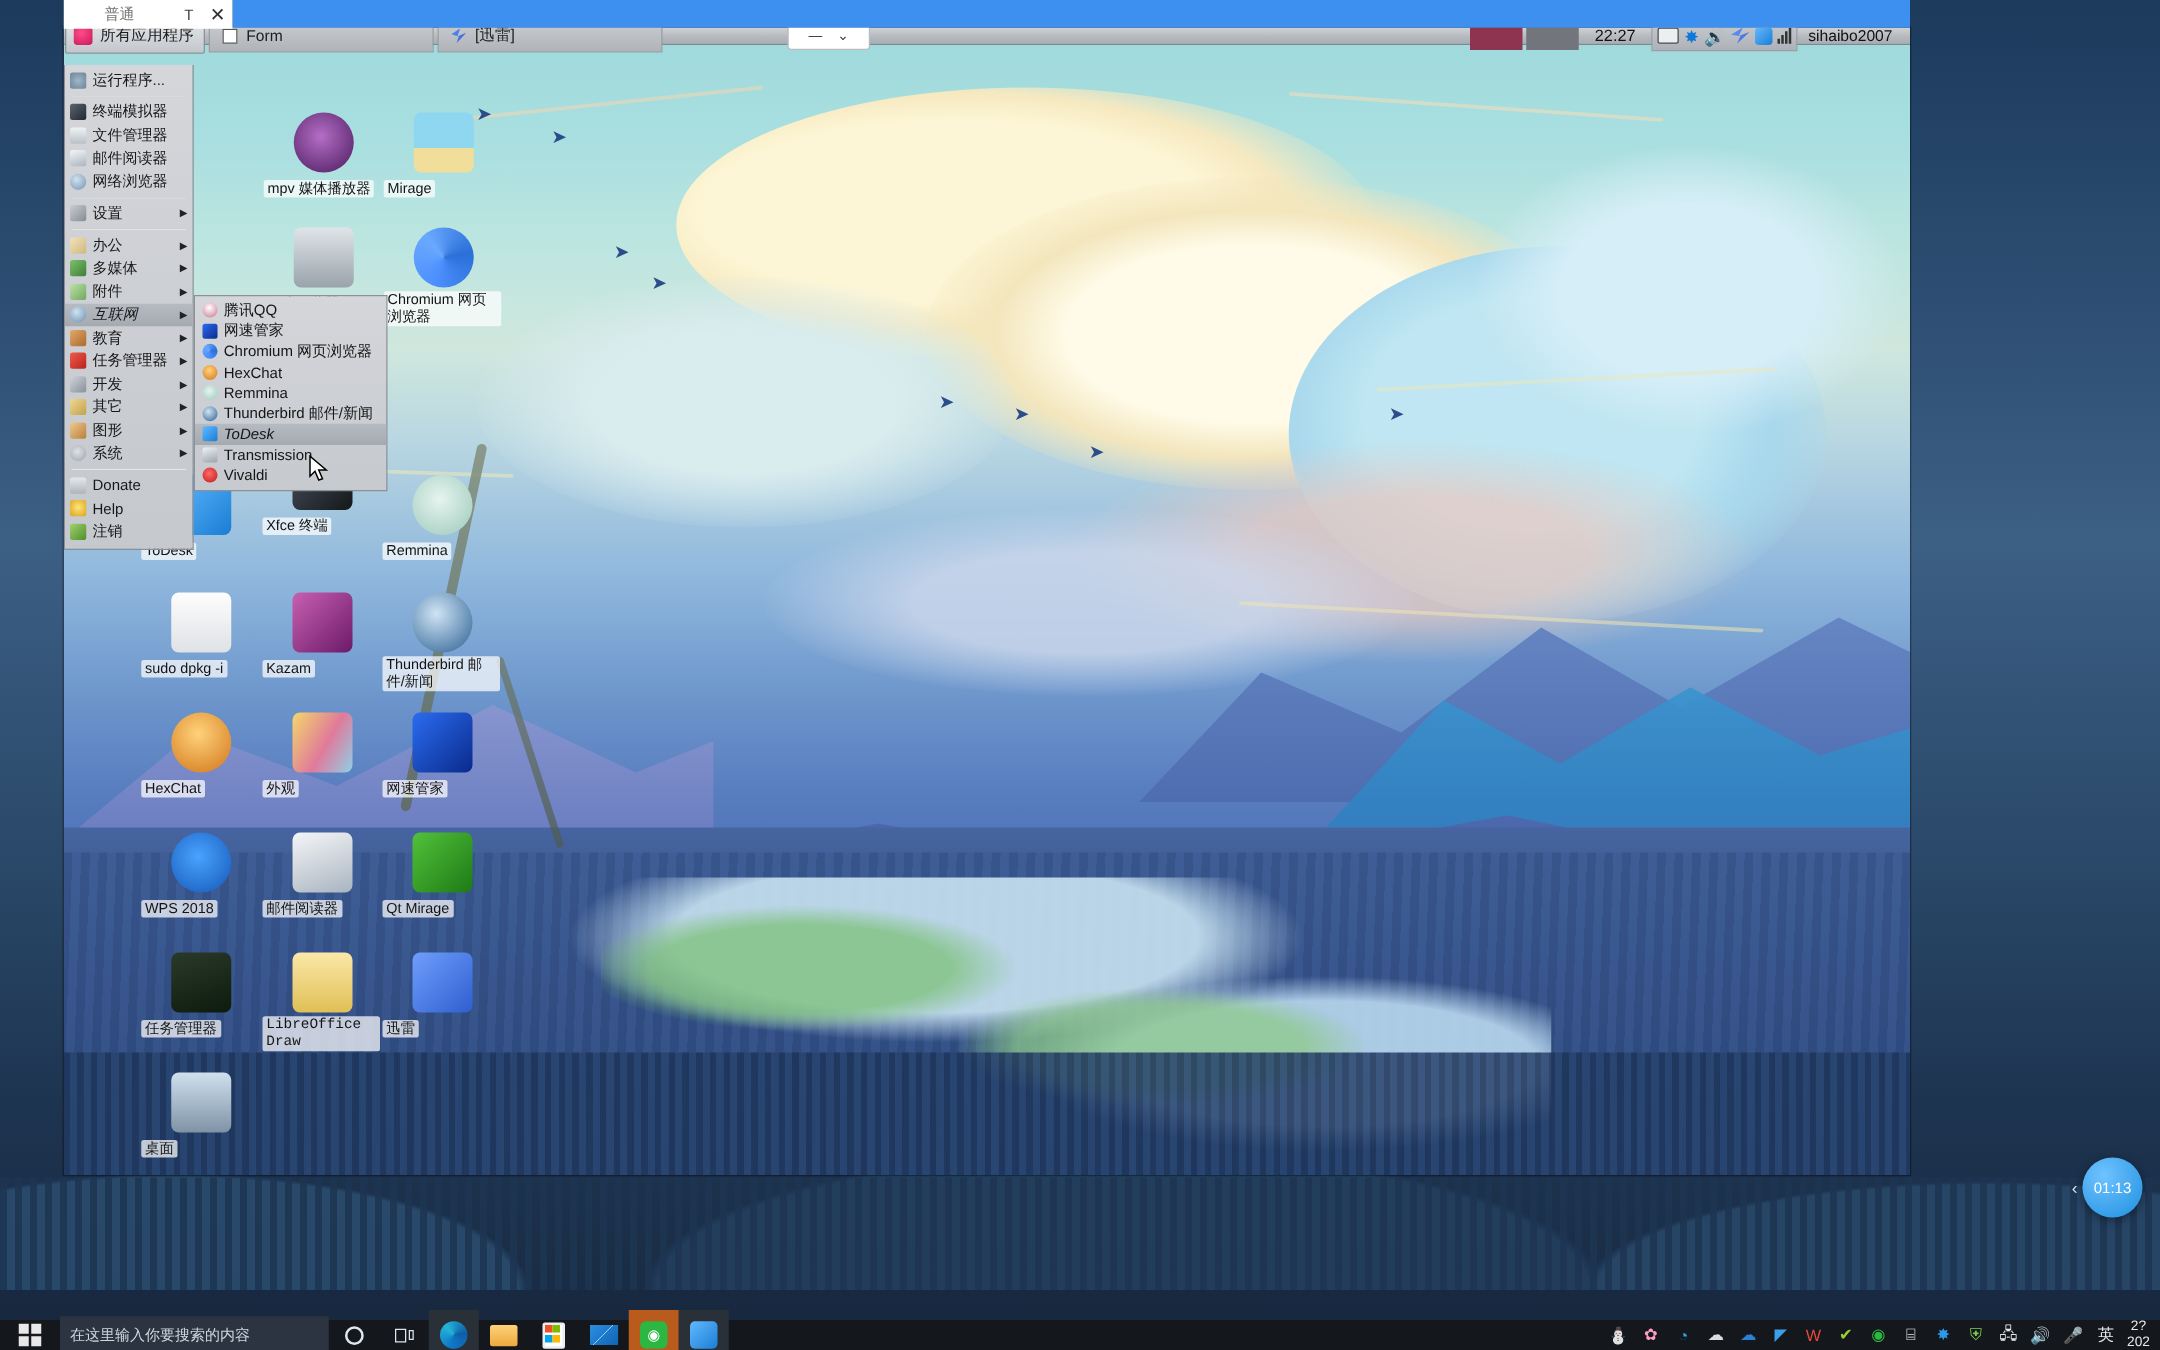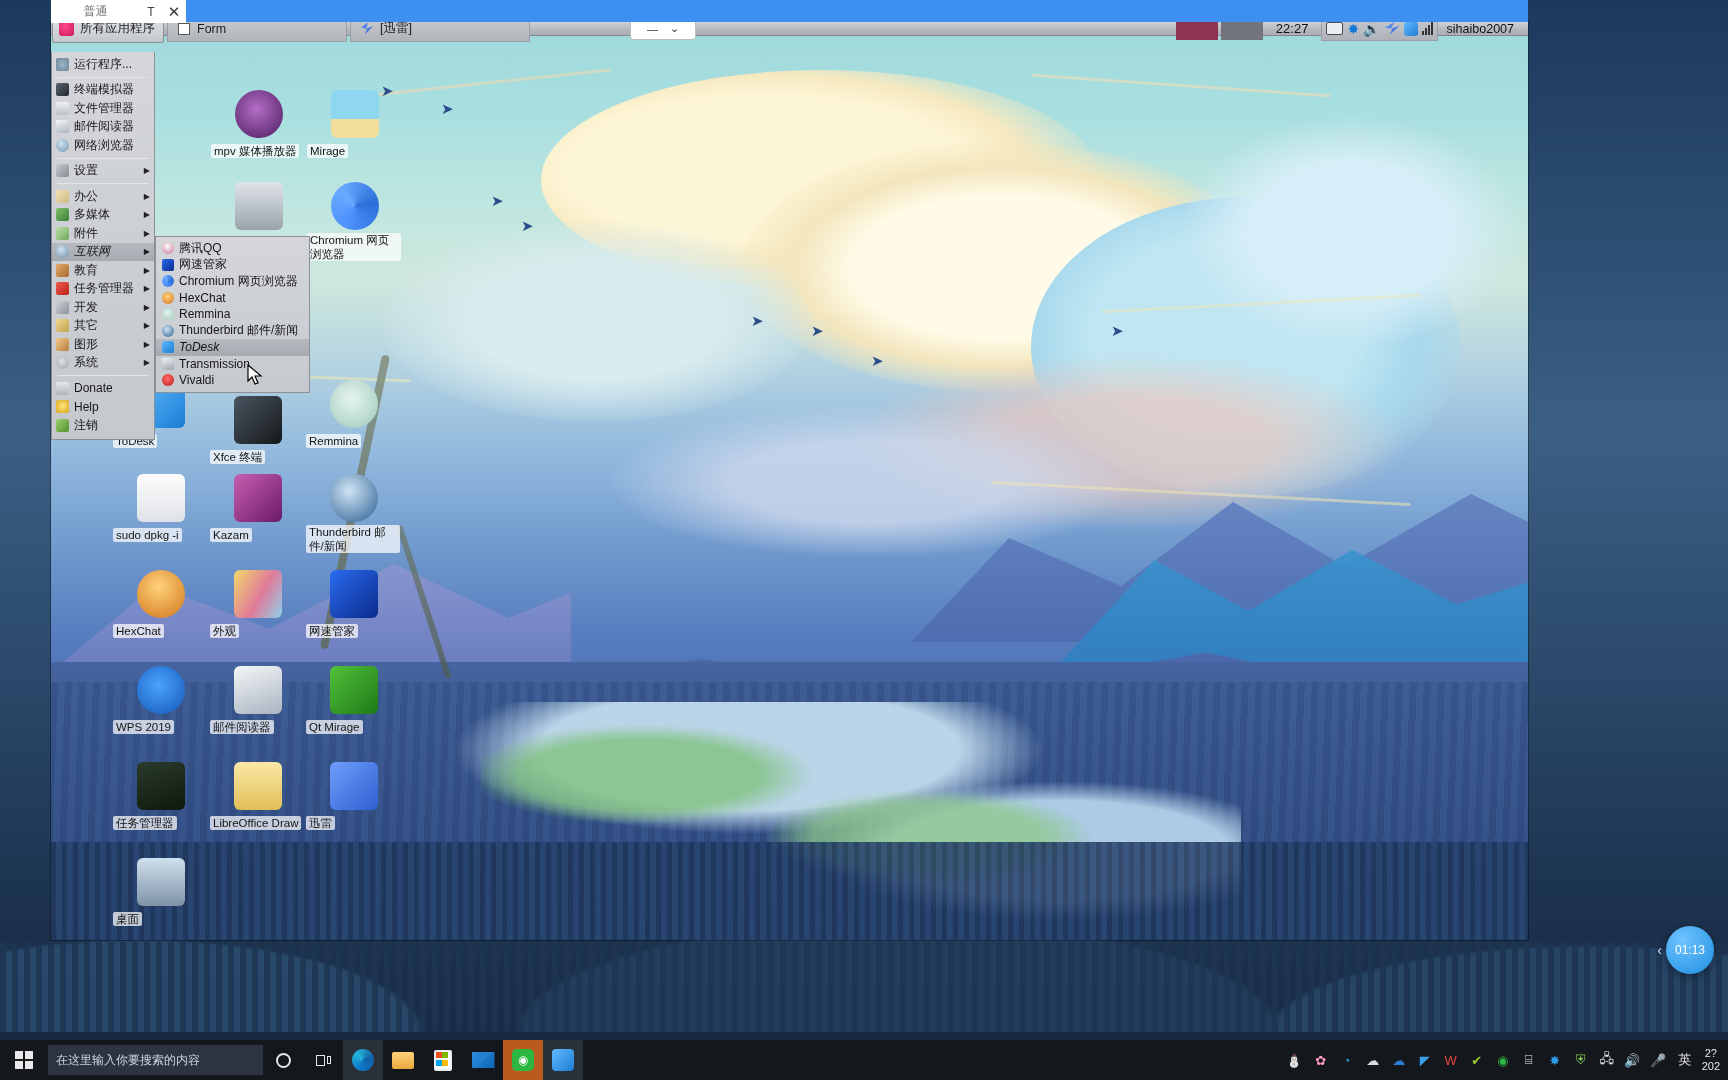--- a/index.html
+++ b/index.html
@@ -129,21 +129,21 @@
   .dicon{ position:absolute; width:96px; text-align:left; cursor:pointer; }
   .dicon .glyph{ width:48px; height:48px; margin:0 auto 3px auto; position:relative; }
   .dicon .cap{
     display:inline-block; font-size:11.5px; line-height:14px; color:#141414;
     background:rgba(255,255,255,.72); border-radius:2px; padding:0 3px;
     max-width:94px;
   }
 
   
   #wtaskbar{
-    position:absolute; left:0; bottom:0; width:100%; height:40px;
+    position:absolute; left:0; bottom:0; width:100%; height:24px;
     background:#14171c; display:flex; align-items:center; z-index:70;
   }
   #wstart{ width:48px; height:40px; display:flex; align-items:center; justify-content:center; cursor:pointer; }
   #wsearch{
     width:215px; height:30px; background:#2b3440; display:flex; align-items:center;
     padding:0 8px; color:#cfd6de; font-size:12px; cursor:text;
   }
   .tbicon{ width:40px; height:40px; display:flex; align-items:center; justify-content:center; cursor:pointer; position:relative; }
   .tbicon.active{ background:#2a3038; }
   .tbicon.wechat{ background:#b95b1c; }
@@ -410,33 +410,33 @@
         <span class="mlabel">Vivaldi</span>
       </div>
     </div>
 
   <div id="desk-icons">
       <div class="dicon" style="left: 160px; top: 68px;"><div class="glyph"><span style="display: inline-block; width: 48px; height: 48px; flex: 0 0 48px; border-radius: 50%; background: radial-gradient(circle at 45% 40%, rgb(180, 110, 198), rgb(74, 26, 92));"></span></div><span class="cap">mpv 媒体播放器</span></div>
       <div class="dicon" style="left: 256px; top: 68px;"><div class="glyph"><span style="display: inline-block; width: 48px; height: 48px; flex: 0 0 48px; border-radius: 6px; background: linear-gradient(rgb(143, 214, 240) 60%, rgb(240, 222, 154) 60%);"></span></div><span class="cap">Mirage</span></div>
       <div class="dicon" style="left: 160px; top: 160px;"><div class="glyph"><span style="display: inline-block; width: 48px; height: 48px; flex: 0 0 48px; border-radius: 6px; background: linear-gradient(rgb(223, 228, 232), rgb(154, 163, 171));"></span></div><span class="cap">深度下载器</span></div>
       <div class="dicon" style="left: 256px; top: 160px;"><div class="glyph"><span style="display: inline-block; width: 48px; height: 48px; flex: 0 0 48px; border-radius: 50%; background: conic-gradient(from 200deg, rgb(77, 144, 254), rgb(106, 169, 255), rgb(43, 111, 216), rgb(77, 144, 254));"></span></div><span class="cap">Chromium 网页浏览器</span></div>
       <div class="dicon" style="left: 62px; top: 358px;"><div class="glyph"><span style="display: inline-block; width: 48px; height: 48px; flex: 0 0 48px; border-radius: 6px; background: linear-gradient(135deg, rgb(98, 185, 255), rgb(26, 126, 212));"></span></div><span class="cap">ToDesk</span></div>
-      <div class="dicon" style="left: 159px; top: 374px;"><div class="glyph"><span style="display: inline-block; width: 48px; height: 48px; flex: 0 0 48px; border-radius: 6px; background: linear-gradient(135deg, rgb(74, 84, 96), rgb(20, 24, 25));"></span></div><span class="cap">Xfce 终端</span></div>
+      <div class="dicon" style="left: 159px; top: 338px;"><div class="glyph"><span style="display: inline-block; width: 48px; height: 48px; flex: 0 0 48px; border-radius: 6px; background: linear-gradient(135deg, rgb(74, 84, 96), rgb(20, 24, 25));"></span></div><span class="cap">Xfce 终端</span></div>
       <div class="dicon" style="left: 255px; top: 358px;"><div class="glyph"><span style="display: inline-block; width: 48px; height: 48px; flex: 0 0 48px; border-radius: 50%; background: radial-gradient(circle at 45% 40%, rgb(230, 244, 239), rgb(156, 201, 186));"></span></div><span class="cap">Remmina</span></div>
       <div class="dicon" style="left: 62px; top: 452px;"><div class="glyph"><span style="display: inline-block; width: 48px; height: 48px; flex: 0 0 48px; border-radius: 6px; background: linear-gradient(rgb(253, 253, 253), rgb(223, 226, 230));"></span></div><span class="cap">sudo dpkg -i</span></div>
       <div class="dicon" style="left: 159px; top: 452px;"><div class="glyph"><span style="display: inline-block; width: 48px; height: 48px; flex: 0 0 48px; border-radius: 6px; background: linear-gradient(135deg, rgb(200, 95, 176), rgb(107, 26, 106));"></span></div><span class="cap">Kazam</span></div>
       <div class="dicon" style="left: 255px; top: 452px;"><div class="glyph"><span style="display: inline-block; width: 48px; height: 48px; flex: 0 0 48px; border-radius: 50%; background: radial-gradient(circle at 40% 35%, rgb(207, 228, 244), rgb(43, 95, 146));"></span></div><span class="cap">Thunderbird 邮件/新闻</span></div>
       <div class="dicon" style="left: 62px; top: 548px;"><div class="glyph"><span style="display: inline-block; width: 48px; height: 48px; flex: 0 0 48px; border-radius: 50%; background: radial-gradient(circle at 45% 35%, rgb(255, 210, 122), rgb(209, 117, 26));"></span></div><span class="cap">HexChat</span></div>
       <div class="dicon" style="left: 159px; top: 548px;"><div class="glyph"><span style="display: inline-block; width: 48px; height: 48px; flex: 0 0 48px; border-radius: 6px; background: linear-gradient(120deg, rgb(243, 216, 106), rgb(224, 122, 154) 55%, rgb(143, 208, 232));"></span></div><span class="cap">外观</span></div>
       <div class="dicon" style="left: 255px; top: 548px;"><div class="glyph"><span style="display: inline-block; width: 48px; height: 48px; flex: 0 0 48px; border-radius: 6px; background: linear-gradient(135deg, rgb(43, 108, 240), rgb(10, 42, 140));"></span></div><span class="cap">网速管家</span></div>
-      <div class="dicon" style="left: 62px; top: 644px;"><div class="glyph"><span style="display: inline-block; width: 48px; height: 48px; flex: 0 0 48px; border-radius: 50%; background: radial-gradient(circle at 45% 40%, rgb(74, 163, 255), rgb(19, 87, 184));"></span></div><span class="cap">WPS 2019</span></div>
+      <div class="dicon" style="left: 62px; top: 644px;"><div class="glyph"><span style="display: inline-block; width: 48px; height: 48px; flex: 0 0 48px; border-radius: 50%; background: radial-gradient(circle at 45% 40%, rgb(74, 163, 255), rgb(19, 87, 184));"></span></div><span class="cap">WPS 2018</span></div>
       <div class="dicon" style="left: 159px; top: 644px;"><div class="glyph"><span style="display: inline-block; width: 48px; height: 48px; flex: 0 0 48px; border-radius: 6px; background: linear-gradient(160deg, rgb(244, 246, 248), rgb(169, 180, 192));"></span></div><span class="cap">邮件阅读器</span></div>
       <div class="dicon" style="left: 255px; top: 644px;"><div class="glyph"><span style="display: inline-block; width: 48px; height: 48px; flex: 0 0 48px; border-radius: 6px; background: linear-gradient(135deg, rgb(82, 193, 58), rgb(29, 122, 22));"></span></div><span class="cap">Qt Mirage</span></div>
       <div class="dicon" style="left: 62px; top: 740px;"><div class="glyph"><span style="display: inline-block; width: 48px; height: 48px; flex: 0 0 48px; border-radius: 6px; background: linear-gradient(160deg, rgb(42, 58, 42), rgb(13, 26, 13));"></span></div><span class="cap">任务管理器</span></div>
-      <div class="dicon" style="left: 159px; top: 740px;"><div class="glyph"><span style="display: inline-block; width: 48px; height: 48px; flex: 0 0 48px; border-radius: 6px; background: linear-gradient(rgb(251, 232, 168), rgb(224, 191, 85));"></span></div><span class="cap">LibreOffice Draw</span></div>
+      <div class="dicon" style="left: 159px; top: 740px; font-family: Liberation Mono, monospace;"><div class="glyph"><span style="display: inline-block; width: 48px; height: 48px; flex: 0 0 48px; border-radius: 6px; background: linear-gradient(rgb(251, 232, 168), rgb(224, 191, 85));"></span></div><span class="cap">LibreOffice Draw</span></div>
       <div class="dicon" style="left: 255px; top: 740px;"><div class="glyph"><span style="display: inline-block; width: 48px; height: 48px; flex: 0 0 48px; border-radius: 6px; background: linear-gradient(135deg, rgb(111, 158, 252), rgb(47, 95, 208));"></span></div><span class="cap">迅雷</span></div>
       <div class="dicon" style="left: 62px; top: 836px;"><div class="glyph"><span style="display: inline-block; width: 48px; height: 48px; flex: 0 0 48px; border-radius: 6px; background: linear-gradient(rgb(207, 224, 238), rgb(127, 147, 166));"></span></div><span class="cap">桌面</span></div>
     </div>
 
   <svg id="cursor" width="16" height="22" viewBox="0 0 16 22">
     <path d="M1 1 L1 17 L5 13 L8 20 L11 19 L8 12 L14 12 Z" fill="#fff" stroke="#000" stroke-width="1.2"></path>
   </svg>
 </div>
 
 <div id="edge-arrow">‹</div>

